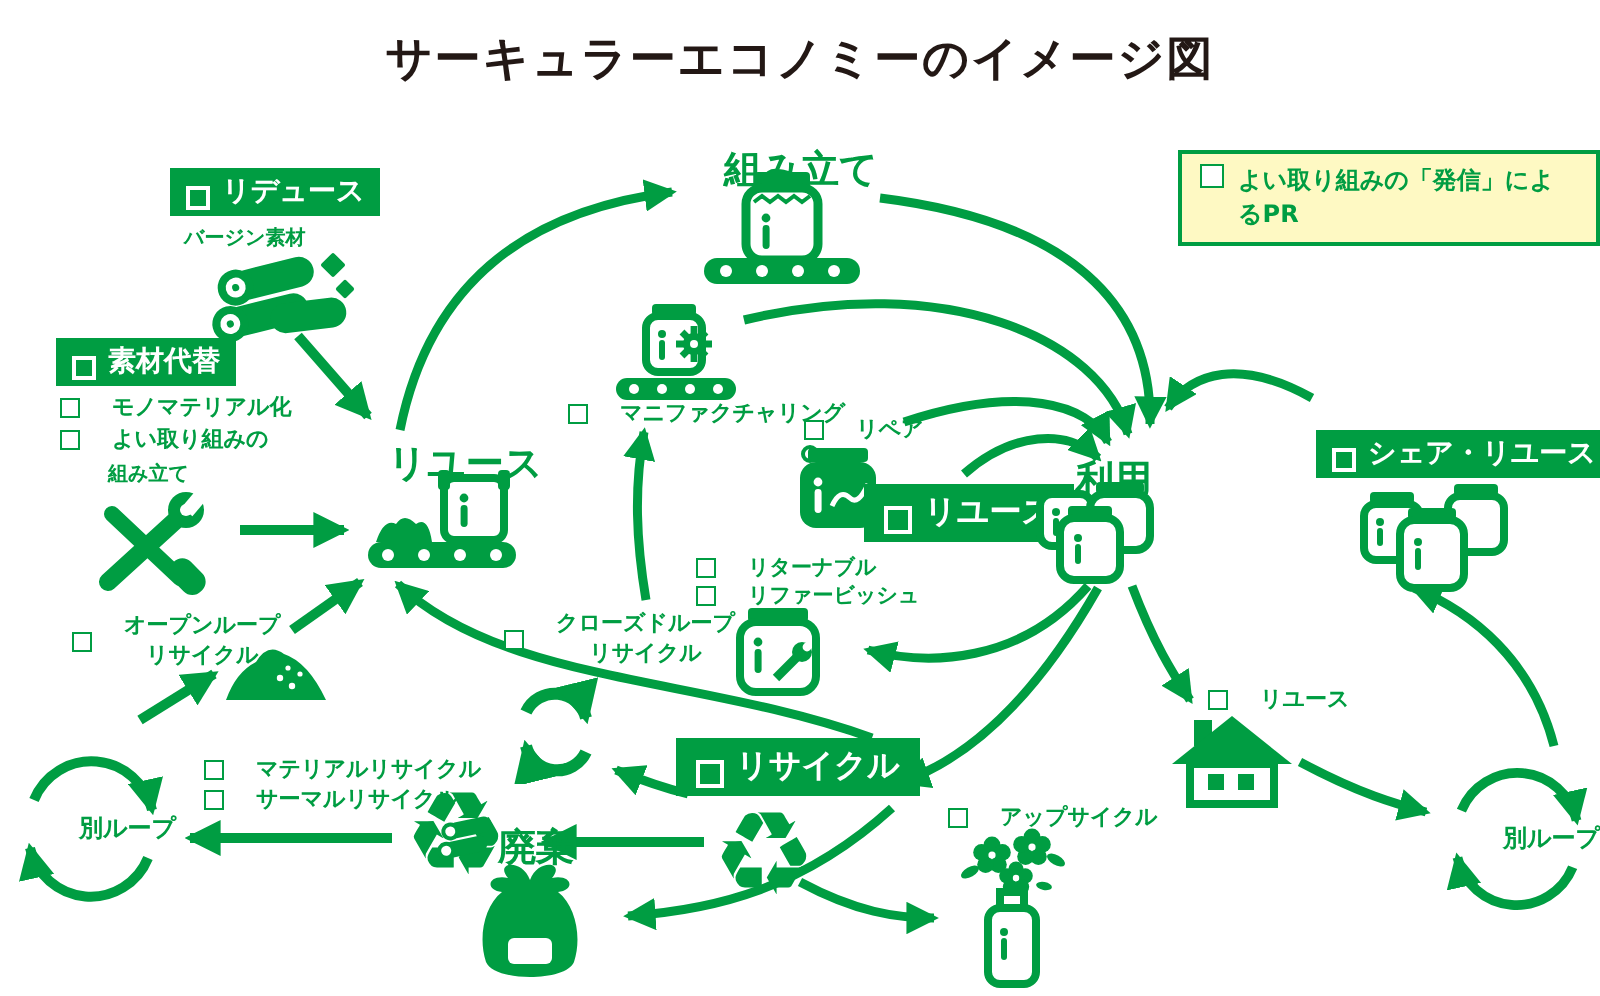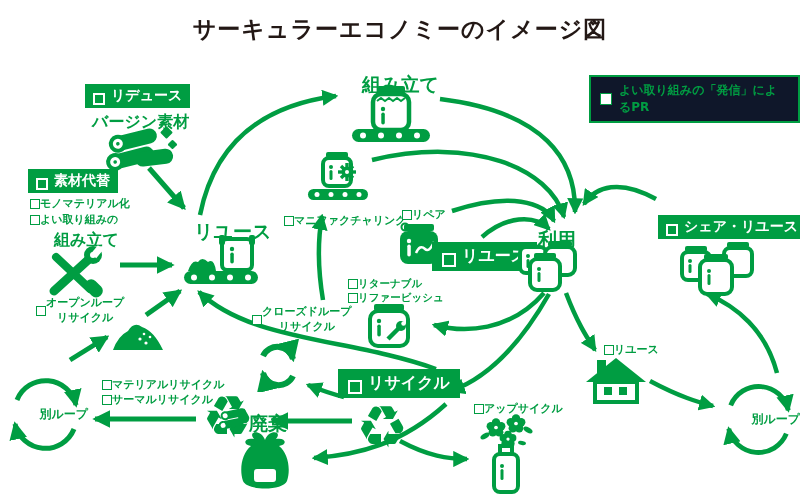--- a/index.html
+++ b/index.html
@@ -2,30 +2,30 @@
 <html><head>
 <meta charset="utf-8">
 <style>
   :root{ --g:#009d42; --ink:#231815; }
   *{margin:0;padding:0;box-sizing:border-box}
   body{font-family:"DejaVu Sans","Liberation Sans",sans-serif;background:#fff}
   .canvas{position:relative;width:800px;height:498px;background:#fff;overflow:hidden}
   .abs{position:absolute}
   .title{left:0;right:0;top:14px;text-align:center;font-size:23px;font-weight:bold;color:var(--ink);letter-spacing:1px}
   .lbl{color:var(--g);font-weight:bold;white-space:nowrap}
-  .row{display:flex;align-items:center;gap:0;color:var(--g);font-weight:bold;white-space:nowrap}
+  .row{display:flex;align-items:center;gap:16px;color:var(--g);font-weight:bold;white-space:nowrap}
   .cb{flex:0 0 auto;width:10px;height:10px;border:1.5px solid var(--g);background:#fff;display:inline-block}
   .gbox{display:inline-flex;align-items:flex-end;gap:6px;background:var(--g);color:#fff;font-weight:bold;padding:3px 8px;white-space:nowrap}
   .cbw{flex:0 0 auto;width:12px;height:12px;border:2px solid #fff;display:inline-block}
-  .prbox{display:inline-flex;align-items:center;gap:7px;border:2px solid var(--g);color:var(--g);font-weight:bold;font-size:12px;padding:5px 9px;background:#0f172a}
+  .prbox{display:inline-flex;align-items:flex-start;gap:7px;border:2px solid var(--g);color:var(--g);font-weight:bold;font-size:12px;padding:5px 9px;background:#fef9c3}
   .prbox .cb{width:12px;height:12px}
   .loop{display:flex;align-items:center;justify-content:center}
   .loop .txt{position:absolute;left:0;right:0;text-align:right;font-size:12px;font-weight:bold;color:var(--g)}
   .recy{font-size:58px;line-height:1;color:var(--g);font-weight:normal}
-  .f10{font-size:10.5px}.f11{font-size:11px}.f12{font-size:16px}.f13{font-size:19px}
+  .f10{font-size:10.5px}.f11{font-size:11px}.f12{font-size:10px}.f13{font-size:19px}
   svg{display:block}
 </style>
 </head>
 <body>
 
 <div class="canvas">
 
   <svg class="abs" style="left:0;top:0" width="800" height="498" viewBox="0 0 800 498">
     <defs>
       <marker id="ah" viewBox="0 0 10 10" refX="8.5" refY="5" markerWidth="3.6" markerHeight="3.6" orient="auto">
@@ -147,21 +147,21 @@
         <line x1="47" y1="15" x2="35" y2="27"></line>
     </g>
     <circle cx="41" cy="21" r="5.5" fill="#009d42"></circle>
     <circle cx="41" cy="21" r="2" fill="#fff"></circle>
     <rect x="2" y="38" width="60" height="11" rx="5.5" fill="#009d42"></rect>
     <circle cx="11" cy="43.5" r="2.5" fill="#fff"></circle>
       <circle cx="25" cy="43.5" r="2.5" fill="#fff"></circle>
     <circle cx="39" cy="43.5" r="2.5" fill="#fff"></circle>
       <circle cx="53" cy="43.5" r="2.5" fill="#fff"></circle>
   </svg>
-  <div class="abs row f11" style="left:284px;top:213px">
+  <div class="abs row f11" style="left:284px;top:199px">
     <span class="cb"></span>
     <span>マニファクチャリング</span>
   </div>
 
   <div class="abs row f11" style="left:402px;top:207px">
     <span class="cb"></span>
     <span>リペア</span>
   </div>
   <svg class="abs" style="left:396px;top:221px" width="46" height="46" viewBox="0 0 46 46">
     <circle cx="9" cy="6" r="3.5" fill="none" stroke="#009d42" stroke-width="2"></circle>
@@ -218,21 +218,21 @@
     <rect x="49" y="2" width="22" height="6" rx="2" fill="#009d42"></rect>
     <rect x="46" y="8" width="28" height="28" rx="6" fill="#fff" stroke="#009d42" stroke-width="4"></rect>
     <circle cx="12" cy="21" r="2" fill="#009d42"></circle>
       <rect x="10.5" y="24" width="3" height="9" rx="1.5" fill="#009d42"></rect>
     <rect x="26" y="14" width="24" height="6" rx="2" fill="#009d42"></rect>
     <rect x="22" y="20" width="32" height="34" rx="7" fill="#fff" stroke="#009d42" stroke-width="4"></rect>
     <circle cx="31" cy="31" r="2" fill="#009d42"></circle>
       <rect x="29.5" y="34" width="3" height="11" rx="1.5" fill="#009d42"></rect>
   </svg>
 
-  <div class="abs row f11" style="left:36px;top:295px;align-items:center">
+  <div class="abs row f11" style="left:36px;top:305px;align-items:center">
     <span class="cb" style="margin-top:2px"></span>
     <span style="display:inline-block;text-align:center">
       <span>オープンループ</span><br>
       <span>リサイクル</span>
     </span>
   </div>
   <svg class="abs" style="left:110px;top:318px" width="56" height="34" viewBox="0 0 56 34">
     <path d="M3,32 Q8,18 18,13 Q24,3 32,9 Q44,13 53,32 Z" fill="#009d42"></path>
     <circle cx="30" cy="21" r="1.6" fill="#fff"></circle>
       <circle cx="36" cy="25" r="1.6" fill="#fff"></circle>

